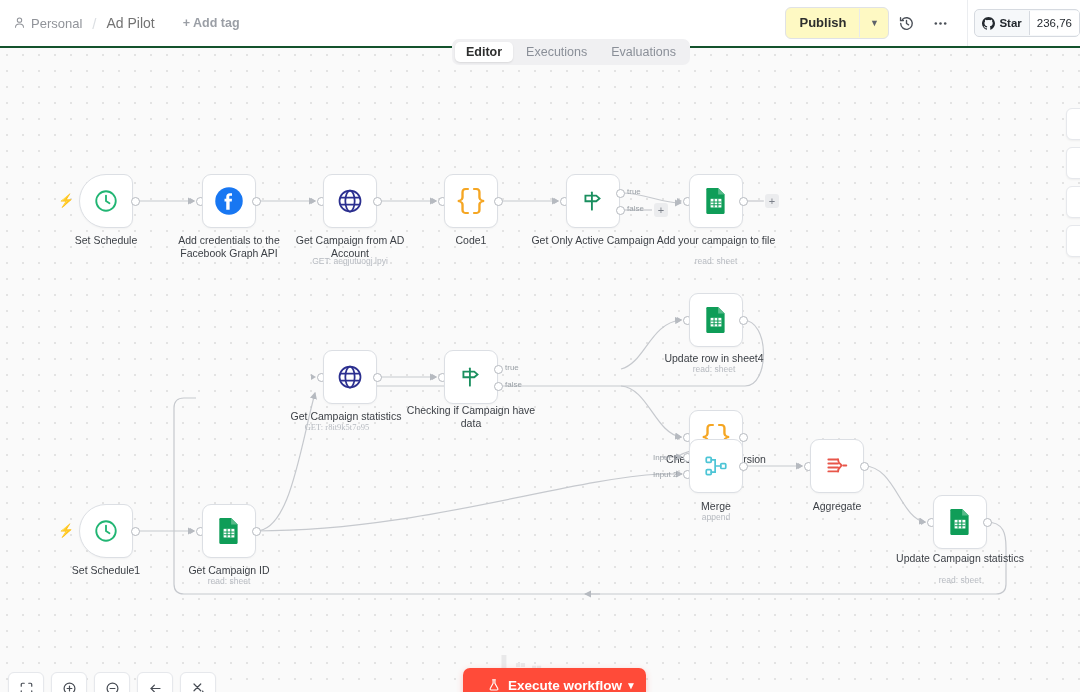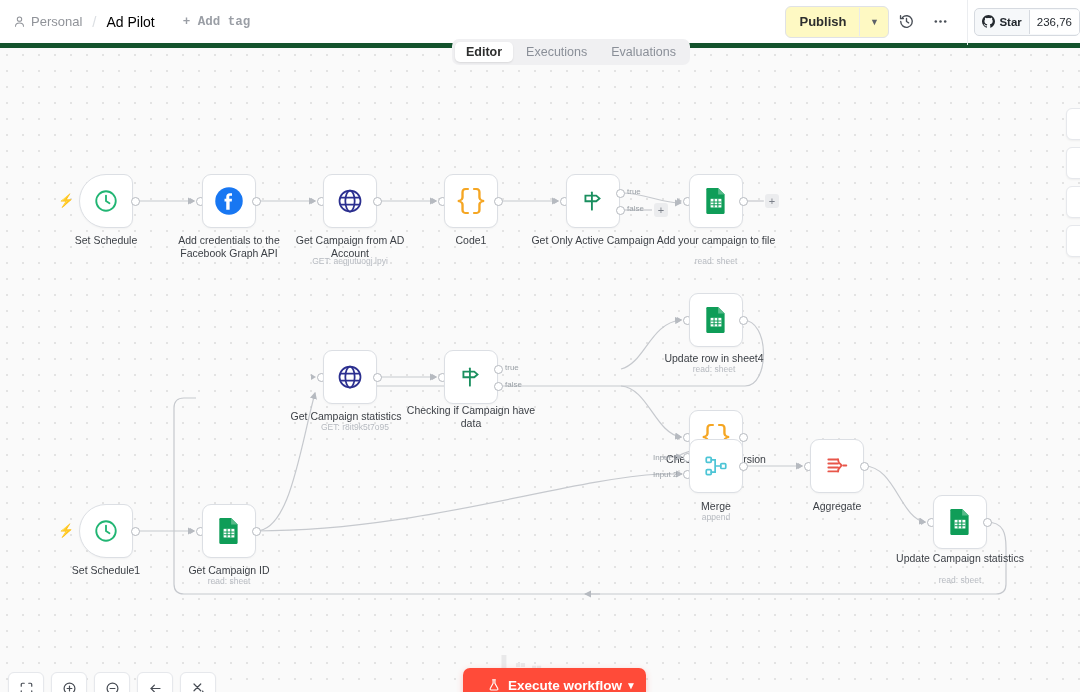--- a/index.html
+++ b/index.html
@@ -4,29 +4,29 @@
 <style>
   html,body{margin:0;padding:0;}
   body{
     width:1080px;height:692px;overflow:hidden;position:relative;
     font-family:"Liberation Sans", sans-serif;
     background:#fbfbfb;color:#2d2e2e;
   }
   
   .header{
     position:absolute;left:0;top:0;width:1080px;height:48px;
-    background:#fff;border-bottom:5px solid #14532d;
+    background:#fff;border-bottom:2px solid #14532d;
     display:flex;align-items:center;box-sizing:border-box;z-index:40;
   }
   .bc{display:flex;align-items:center;padding-left:14px;gap:8px;}
   .bc-person{display:flex;align-items:center;gap:6px;color:#909399;font-size:13px;}
   .person-ico{width:11px;height:12px;display:block;}
   .bc-sep{color:#dcdfe3;font-size:15px;margin:0 2px;}
-  .bc-title{font-size:14px;color:#000000;font-weight:400;}
-  .add-tag{font-size:12.5px;color:#9a9ea5;margin-left:20px;font-weight:600;font-family:Liberation Mono, monospace;}
+  .bc-title{font-size:14px;color:#737373;font-weight:400;}
+  .add-tag{font-size:12.5px;color:#9a9ea5;margin-left:20px;font-weight:600;}
   .tabs{
     position:absolute;left:452px;top:39px;height:26px;
     background:#f0f0f2;border-radius:7px;display:flex;align-items:center;
     padding:3px;box-sizing:border-box;gap:2px;z-index:45;
   }
   .tab{font-size:12.5px;color:#8a8f98;padding:3px 11px;border-radius:5px;line-height:14px;}
   .tab.active{background:#fff;color:#2d2e2e;font-weight:600;box-shadow:0 1px 2px rgba(0,0,0,.10);}
   .hdr-right{margin-left:auto;display:flex;align-items:center;height:100%;}
   .publish{
     display:flex;align-items:center;height:30px;border:1px solid #e0e2e6;border-radius:6px;
@@ -257,21 +257,21 @@
   <div class="port" style="left:317px;top:325px;"></div>
   <div class="node" style="left:323px;top:302px;">
     <svg width="28" height="28" viewBox="0 0 24 24" fill="none" stroke="#2b2f8f" stroke-width="1.5">
       <circle cx="12" cy="12" r="9"></circle>
         <ellipse cx="12" cy="12" rx="4" ry="9"></ellipse>
         <path d="M3.3 9h17.4M3.3 15h17.4"></path>
     </svg>
   </div>
   <div class="port" style="left:373px;top:325px;"></div>
   <div class="node-lbl" style="left:281px;top:362px;">Get Campaign statistics</div>
-  <div class="node-sub" style="left:290px;top:374px;">GET: r8it9k5t7o95</div>
+  <div class="node-sub" style="left:272px;top:374px;font-family:Liberation Serif, serif;">GET: r8it9k5t7o95</div>
 
   <div class="inarrow" style="left:432px;top:326px;"></div>
   <div class="port" style="left:438px;top:325px;"></div>
   <div class="node" style="left:444px;top:302px;">
     <svg width="26" height="26" viewBox="0 0 24 24" fill="none" stroke="#1a8f5f" stroke-width="1.7">
       <path d="M5 7h10l3 2.6-3 2.6H5z"></path>
         <path d="M11 4v16" stroke-linecap="round"></path>
     </svg>
   </div>
   <div class="port" style="left:494px;top:317px;"></div>

